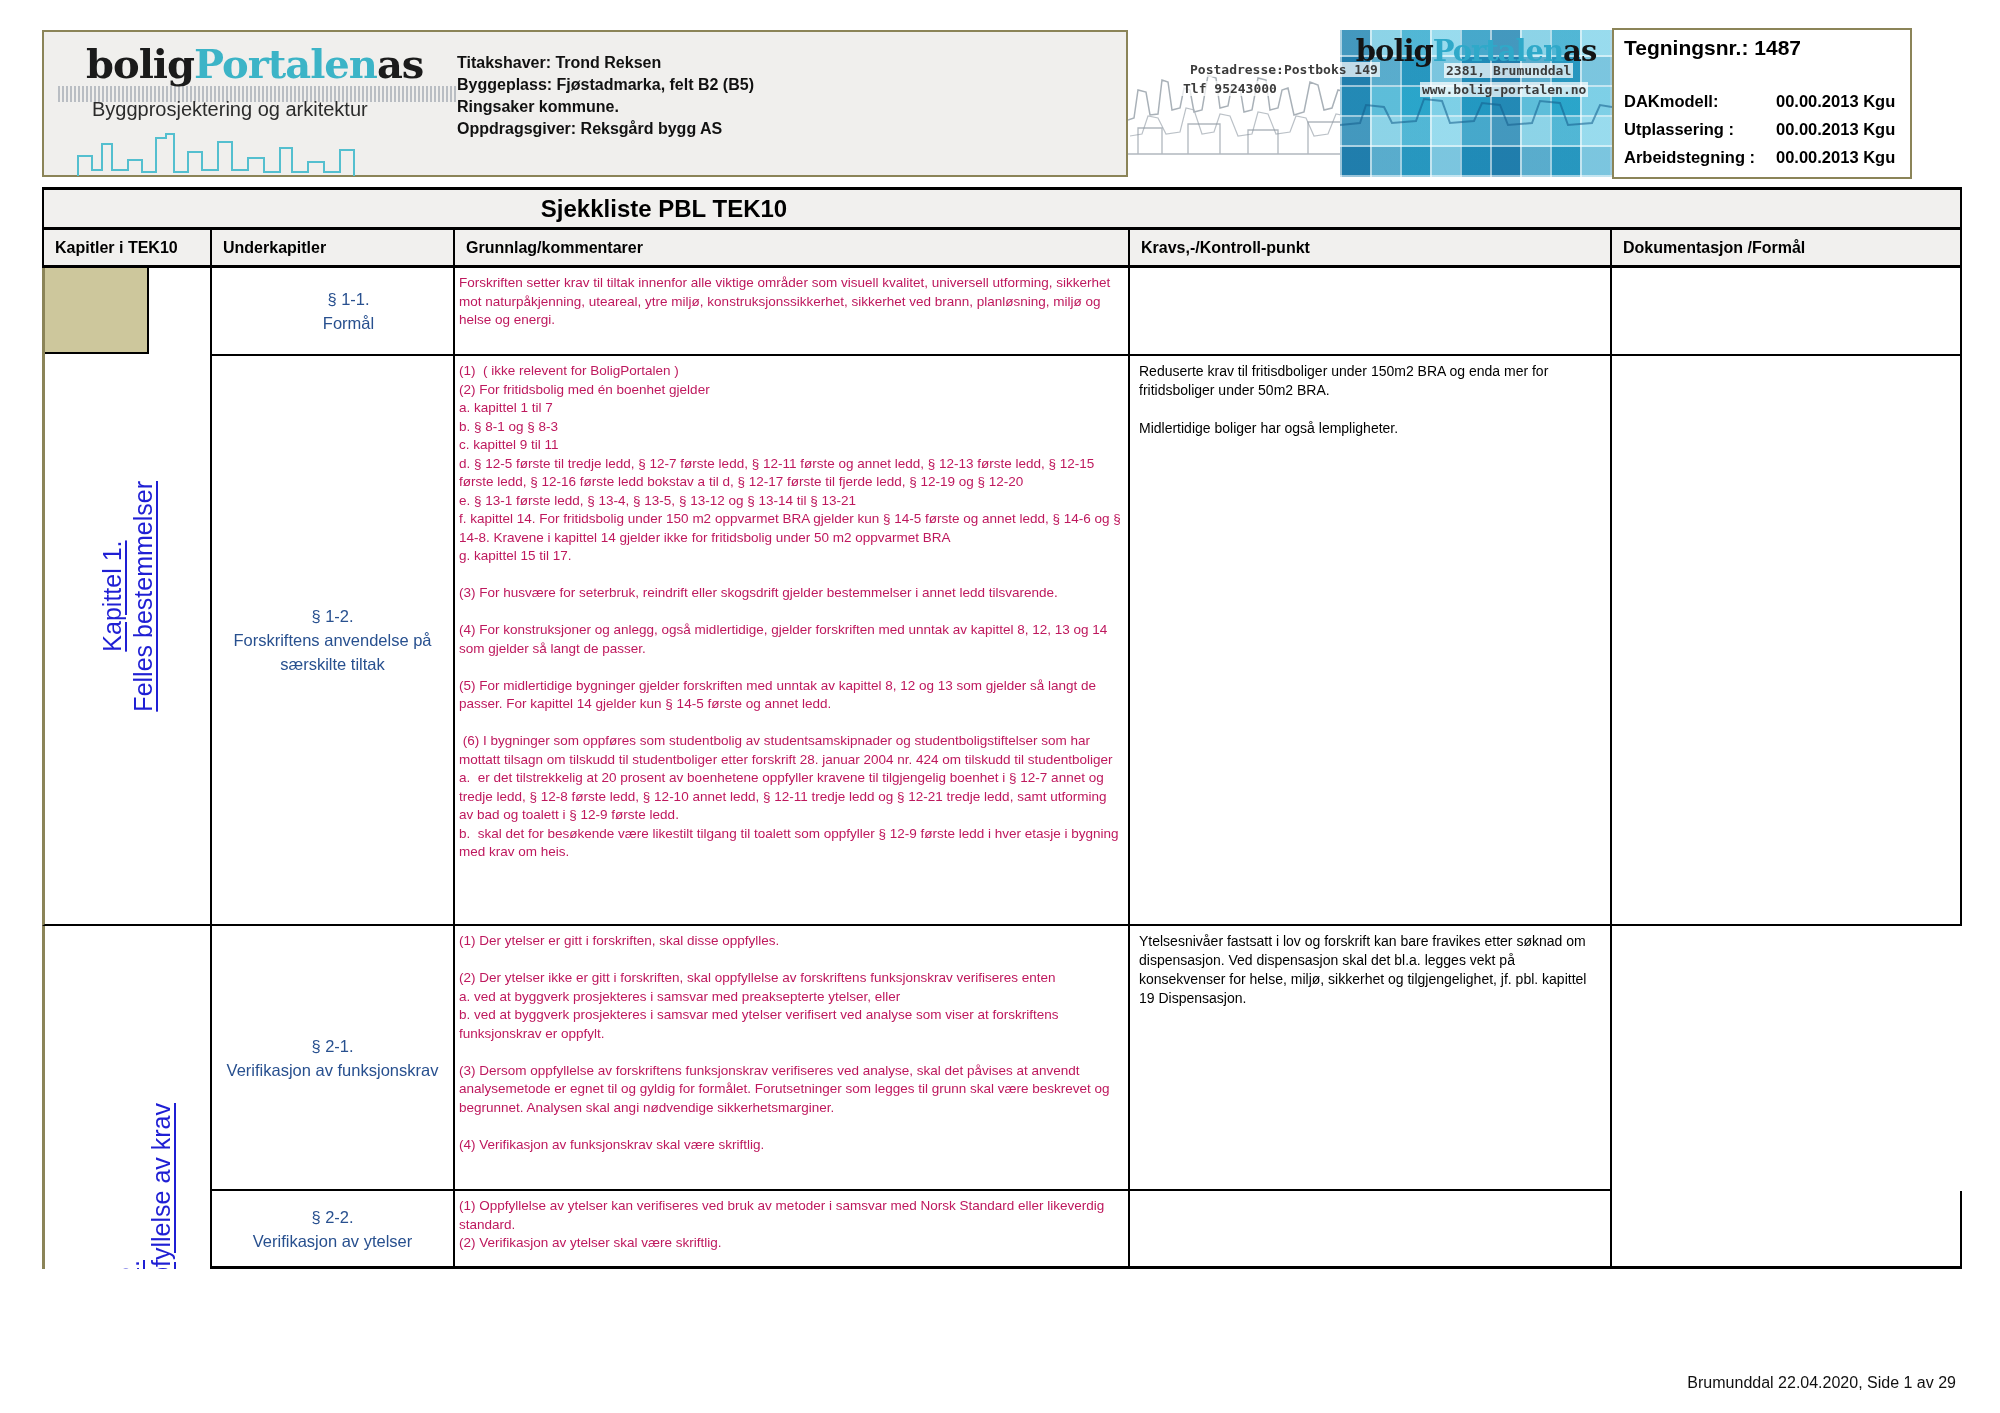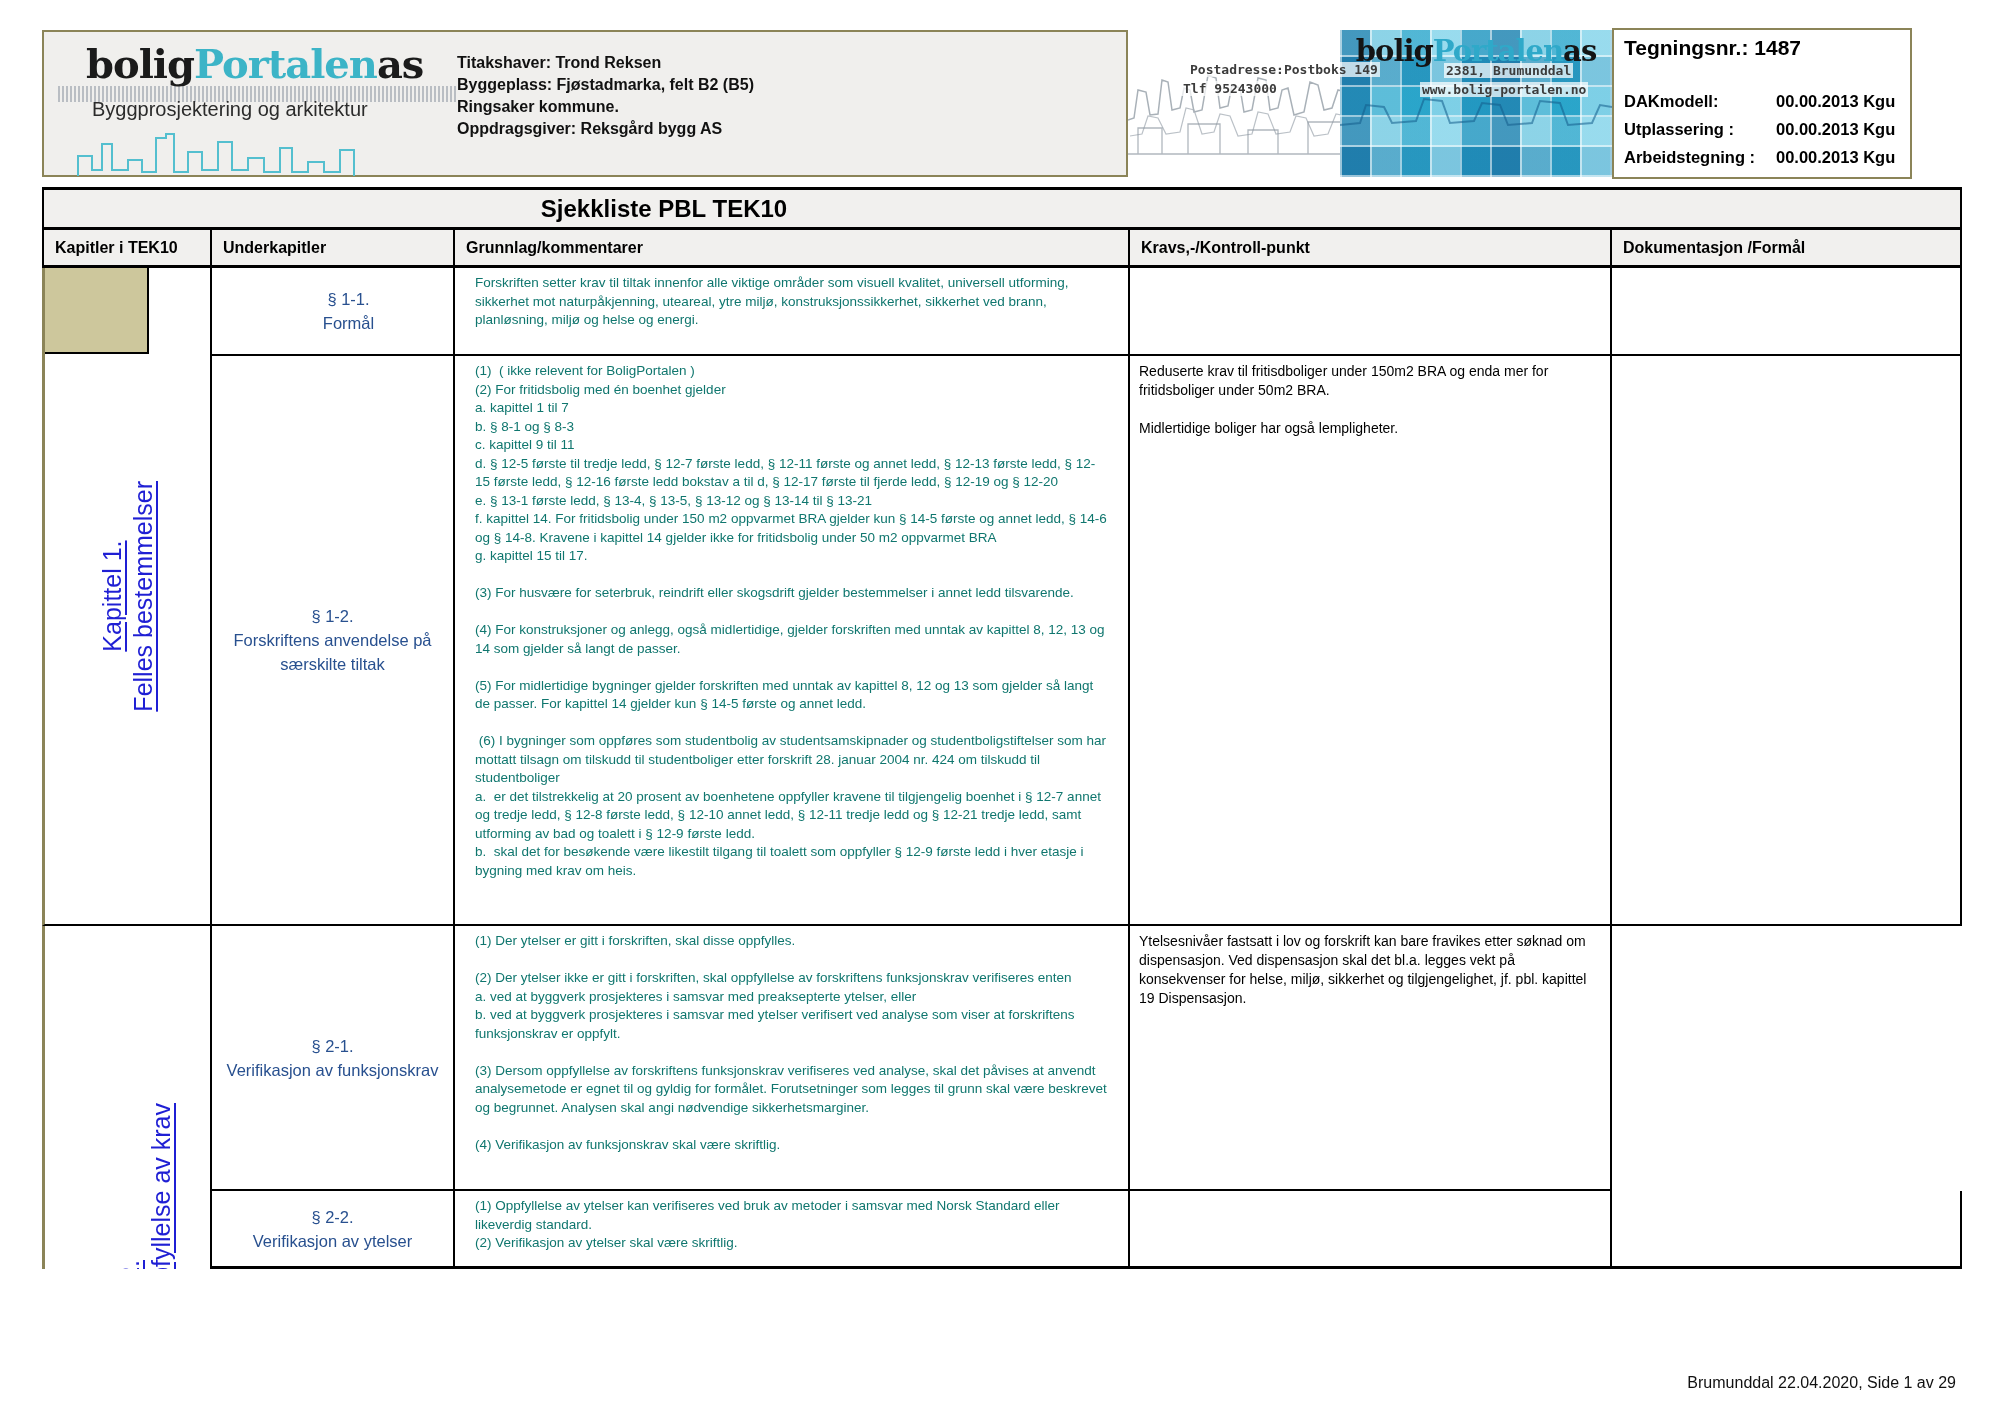--- a/index.html
+++ b/index.html
@@ -58,21 +58,21 @@
   .side-cell.nob{border-bottom:none;}
   .khaki{position:absolute;left:0;top:0;width:104px;height:86px;background:#cdc79c;
     border-right:2px solid #000;border-bottom:2px solid #000;box-sizing:border-box;}
   .vtext{writing-mode:vertical-rl;transform:rotate(180deg);color:#1f1fd4;
     text-decoration:underline;font-size:25px;line-height:31px;text-align:center;white-space:nowrap;}
   .vtext-b{position:absolute;bottom:-12px;left:70px;writing-mode:vertical-rl;transform:rotate(180deg);
     color:#1f1fd4;text-decoration:underline;font-size:25px;line-height:31px;text-align:left;white-space:nowrap;}
   .sub-cell{display:flex;flex-direction:column;align-items:center;justify-content:center;
     text-align:center;color:#28508f;font-size:16.5px;line-height:24px;}
   .sub-cell .sw{width:218px;}
-  .krav-cell{color:#0f766e;font-size:13.5px;line-height:18.5px;padding:6px 20px;white-space:pre-wrap;}
+  .krav-cell{color:#be185d;font-size:13.5px;line-height:18.5px;padding:6px 4px;white-space:pre-wrap;}
   .grunn-cell{color:#000;font-size:14px;line-height:19px;padding:6px 9px;white-space:pre-wrap;}
   .dok-cell{color:#8b2727;font-size:16px;line-height:22px;padding:16px 8px 6px 11px;}
   .dok-link{text-decoration:underline;margin-bottom:24px;}
   .dok-items{white-space:pre-wrap;}
   .thick{border-bottom:3px solid #000;}
 
   .footer{position:absolute;right:44px;top:1374px;font-size:16px;color:#111;}
 </style>
 </head>
 <body>

